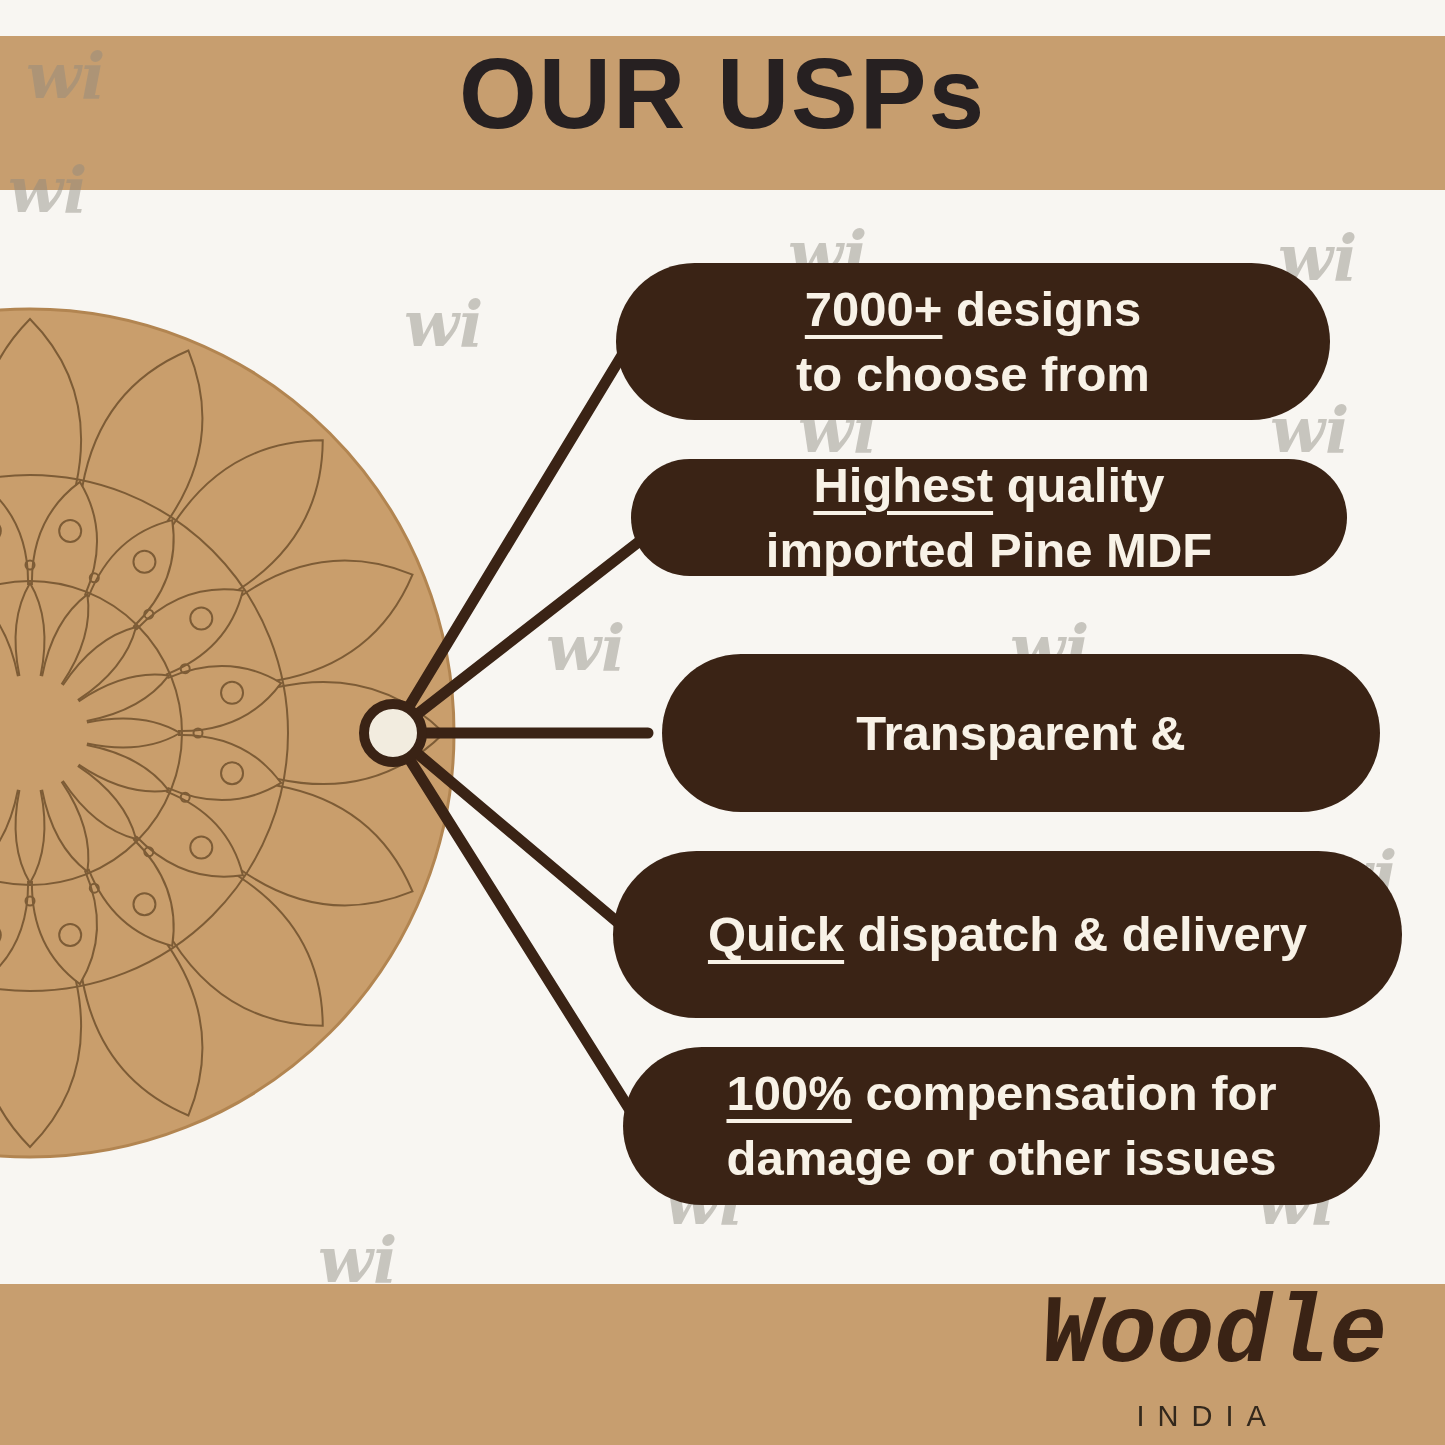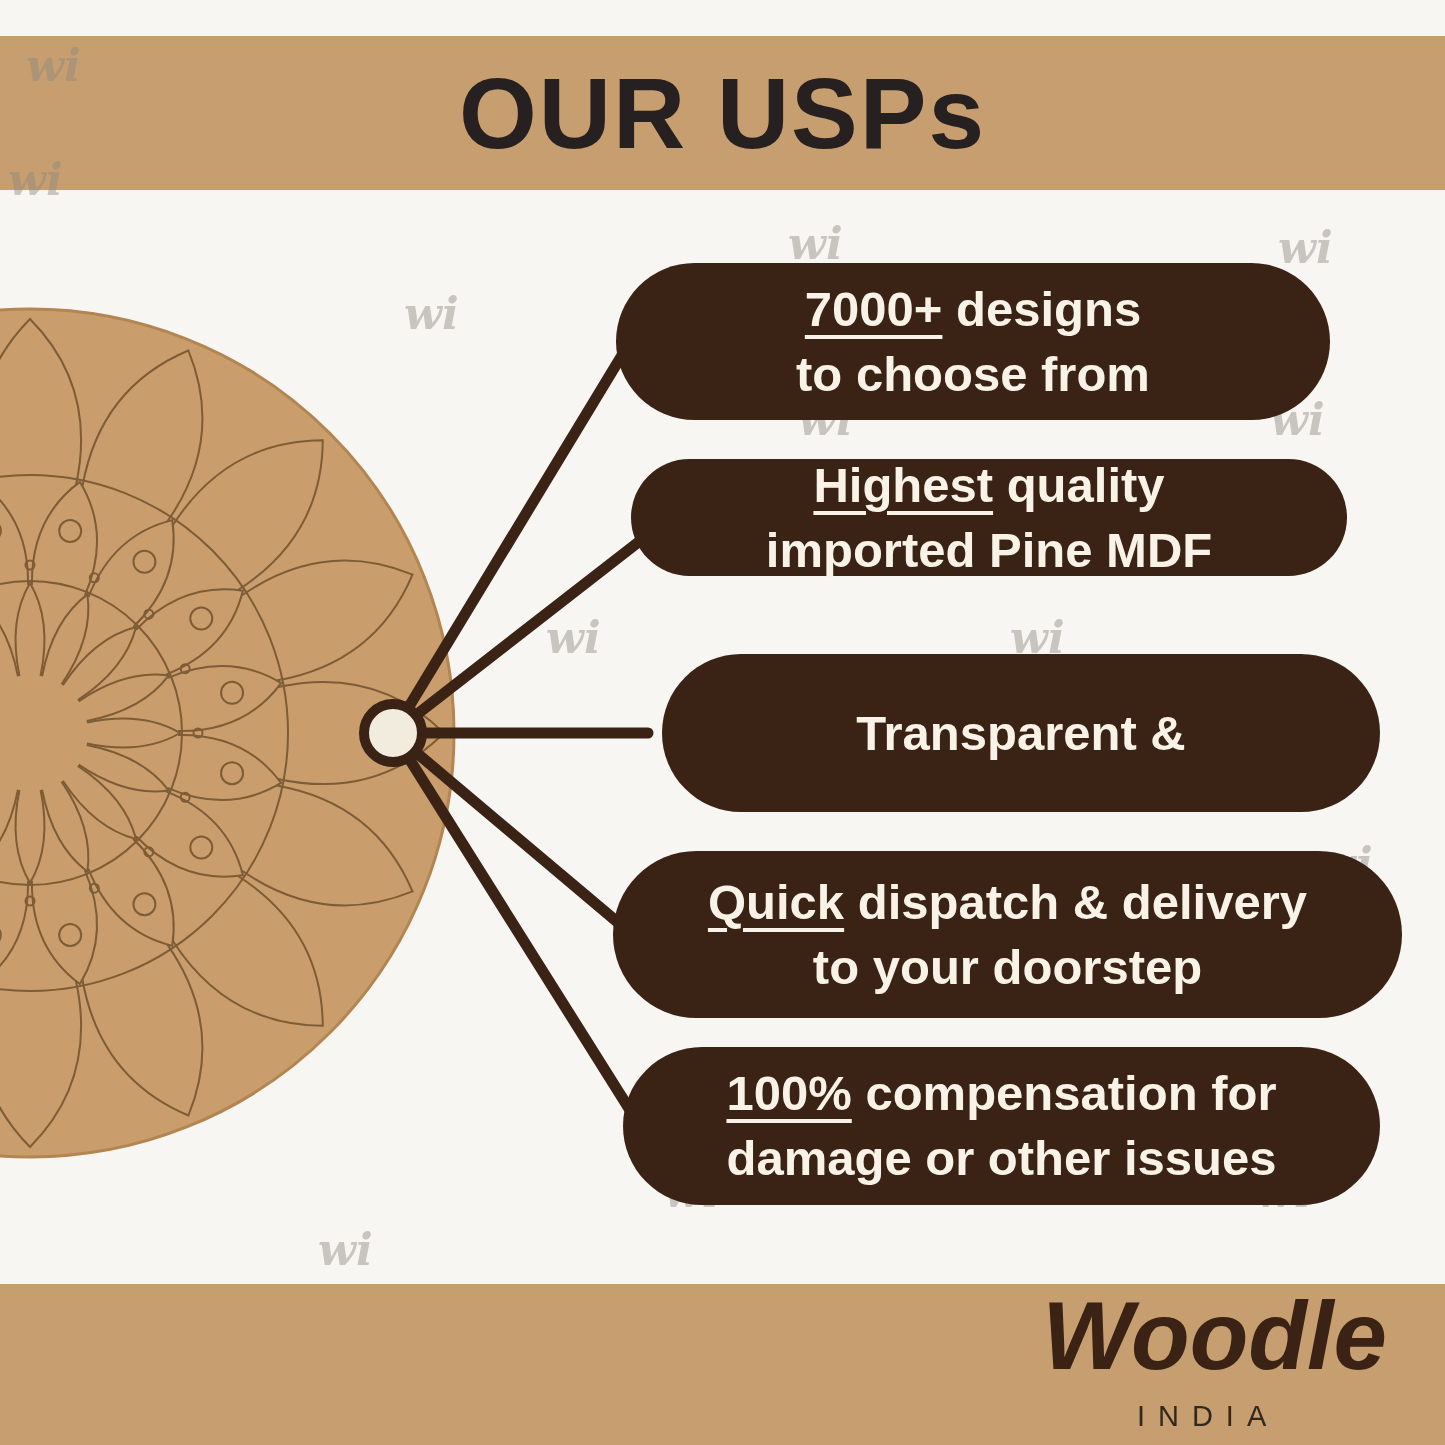--- a/index.html
+++ b/index.html
@@ -1,33 +1,33 @@
 <!DOCTYPE html>
 <html style="--band: #c79e6f; --title: #262021; --background: #f8f6f2; --capsule: #3a2315; --capsule-text: #f8f2e7; --connector: #3a2315; --mdf: #c99e6c; --mdf-line: #7d5c36; --hub-fill: #f2ecdf; --watermark: #8e8a80; --brand: #3a2315;"><head>
 <meta charset="utf-8">
 <style>
   *{box-sizing:border-box;margin:0;padding:0;}
   body{margin:0;background:#e9e6e1;}
   .page{position:relative;width:1445px;height:1445px;background:var(--background,#f8f6f2);
         overflow:hidden;font-family:"Liberation Sans",sans-serif;}
   .band{position:absolute;left:0;width:100%;background:var(--band,#c79e6f);}
-  .band-top{top:36px;height:154px;display:flex;align-items:center;justify-content:center;z-index:0;}
+  .band-top{top:36px;height:154px;display:flex;align-items:flex-start;justify-content:center;z-index:0;}
   .band-bottom{bottom:0;height:161px;z-index:2;}
   .title{font-size:100px;font-weight:bold;letter-spacing:2px;color:var(--title,#262021);}
   .watermarks{position:absolute;inset:0;z-index:1;pointer-events:none;}
   .wm{position:absolute;font-family:"DejaVu Serif",serif;font-style:italic;font-weight:bold;
-      font-size:44px;color:var(--watermark,#8e8a80);opacity:.45;line-height:1;}
+      font-size:64px;color:var(--watermark,#8e8a80);opacity:.45;line-height:1;}
   #scene{position:absolute;left:0;top:0;z-index:2;pointer-events:none;}
   .capsule{position:absolute;z-index:3;background:var(--capsule,#3a2315);border-radius:999px;
            display:flex;flex-direction:column;justify-content:center;align-items:center;
            color:var(--capsule-text,#f8f2e7);font-weight:bold;font-size:49px;line-height:1.32;
            text-align:left;padding:0 28px;}
   .u{text-decoration:underline;text-decoration-thickness:4px;text-underline-offset:9px;}
   .brand{position:absolute;right:58px;bottom:12px;z-index:3;text-align:center;color:var(--brand,#3a2315);}
-  .brand-name{font-family:Liberation Sans, sans-serif;font-style:italic;font-weight:bold;
+  .brand-name{font-family:Liberation Mono, monospace;font-style:italic;font-weight:bold;
               font-size:96px;line-height:1;margin-left:26px;}
   .brand-sub{font-size:29px;letter-spacing:13px;padding-left:13px;font-weight:normal;
              margin-top:16px;color:#33281c;}
 </style>
 </head>
 <body>
 
 <div class="page">
 
   <div class="band band-top">
@@ -151,21 +151,20 @@
     <div><span class="u">Highest</span><span> quality</span></div>
     <div><span>imported Pine MDF</span></div>
   </div>
 
   <div class="capsule" style="left:662px;top:654px;width:718px;height:158px">
     <div><span>Transparent &amp;</span></div>
   </div>
 
   <div class="capsule" style="left:613px;top:851px;width:789px;height:167px">
     <div><span class="u">Quick</span><span> dispatch &amp; delivery</span></div>
-    <div><span>to your doorstep</span></div>
   </div>
 
   <div class="capsule" style="left:623px;top:1047px;width:757px;height:158px">
     <div><span class="u">100%</span><span> compensation for</span></div>
     <div><span>damage or other issues</span></div>
   </div>
 
   <div class="band band-bottom"></div>
 
   <div class="brand">

